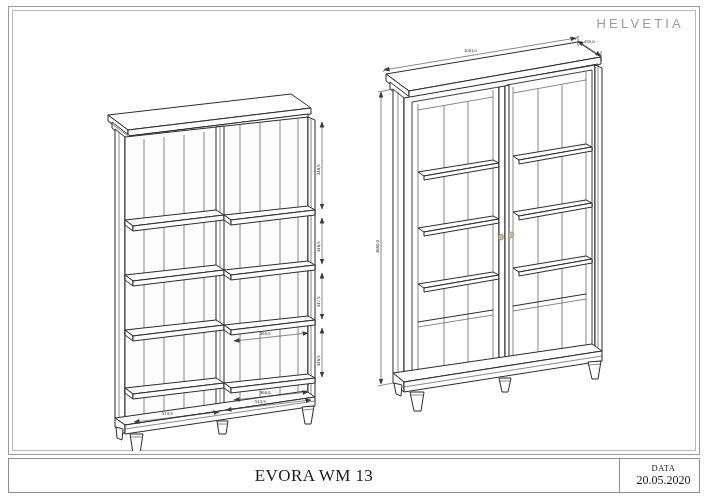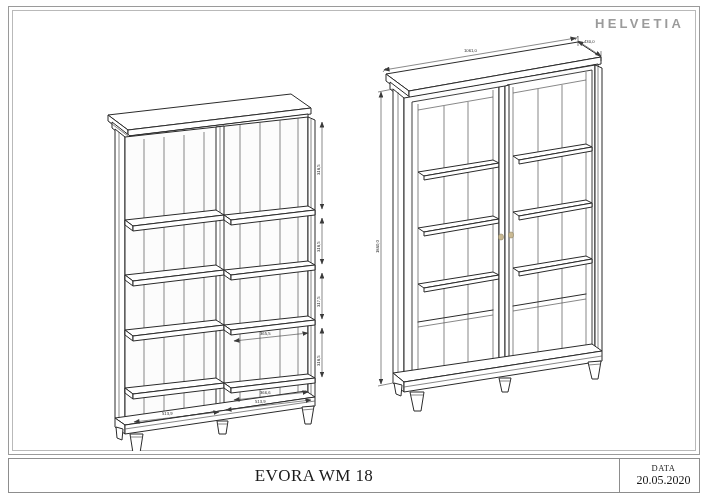--- a/index.html
+++ b/index.html
@@ -40,21 +40,21 @@
   }
 
   
   .brand {
     position: absolute;
     right: 24px;
     top: 16px;
     font-size: 13px;
     letter-spacing: 3.2px;
     color: #9b9b9b;
-    font-weight: 700;
+    font-weight: 400;
     font-family: "Liberation Sans", sans-serif;
     user-select: none;
   }
 
   
   #drawing {
     position: absolute;
     left: 12px; top: 10px;
     width: 684px; height: 441px;
   }
@@ -389,20 +389,20 @@
           <path class="dim" d="M381,373 L366,376"></path>
           <path class="dim" d="M369,82 L369,374" marker-start="url(#arrS)" marker-end="url(#arr)"></path>
           <text class="dtxt" transform="translate(367,243) rotate(-90)">1860,0</text>
         </g>
       </g>
 
     </svg>
   </div>
 
   <div class="titleblock">
-    <div class="tb-title">EVORA WM 18</div>
+    <div class="tb-title">EVORA WM 13</div>
     <div class="tb-data">
       <span class="lbl">DATA</span>
       <span class="val">20.05.2020</span>
     </div>
   </div>
 
 </div>
 
 </body></html>

